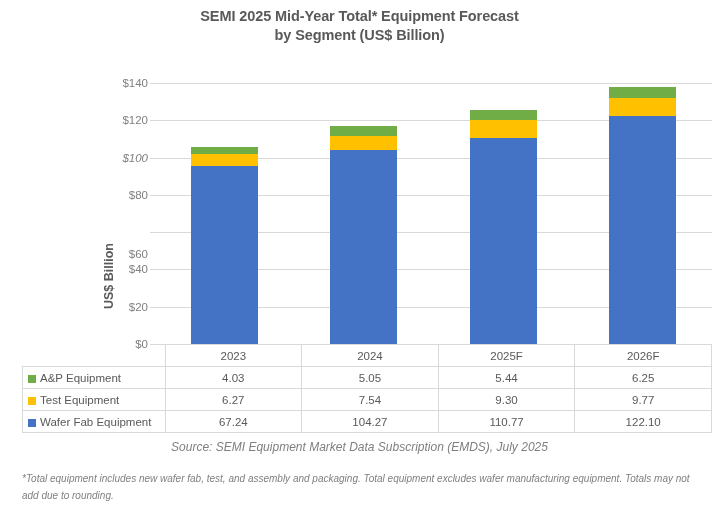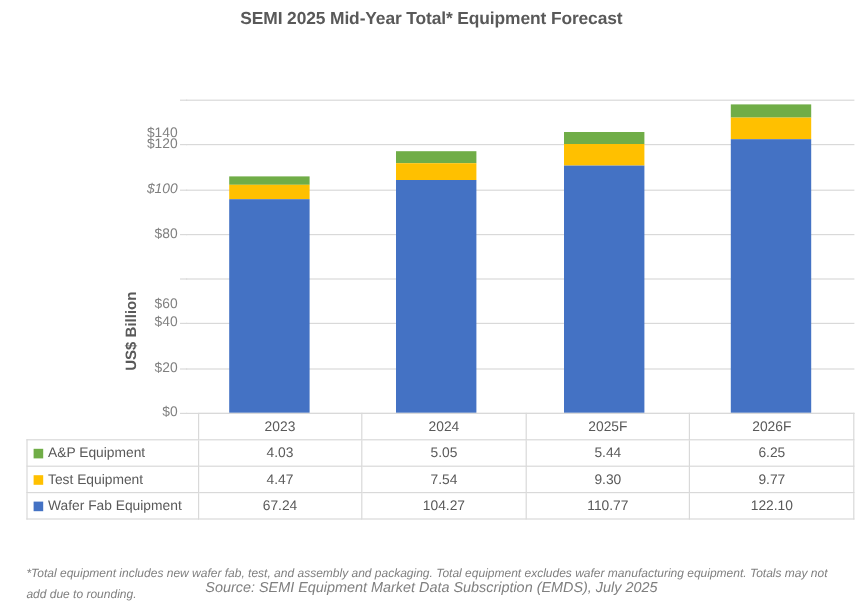--- a/index.html
+++ b/index.html
@@ -159,46 +159,46 @@
   
   #source-line {
     position: absolute;
     left: 0;
     top: 440px;
     width: 719px;
     text-align: center;
     font-size: 12px;
     font-style: italic;
     color: #7f7f7f;
-    margin-top: 42px;
   }
   #footnote {
     position: absolute;
     left: 22px;
     top: 470px;
     width: 678px;
     font-size: 10px;
     font-style: italic;
     color: #7f7f7f;
     line-height: 17px;
   }
 </style>
 </head>
 <body>
 
 <div id="chart-title">
   <span class="line">SEMI 2025 Mid-Year Total* Equipment Forecast</span>
+  <span class="line">by Segment (US$ Billion)</span>
 </div>
 
 <div id="plot-wrap">
 
   <div id="y-axis-title">US$ Billion</div>
 
   <div id="y-ticks">
-      <div class="y-tick" style="top: 13px; margin-top: 28px;">$140</div>
+      <div class="y-tick" style="top: 13px;">$140</div>
       <div class="y-tick" style="top: 50.2857px;">$120</div>
       <div class="y-tick" style="top: 87.5714px; font-style: italic;">$100</div>
       <div class="y-tick" style="top: 124.857px;">$80</div>
       <div class="y-tick" style="top: 162.143px; margin-top: 22px;">$60</div>
       <div class="y-tick" style="top: 199.429px;">$40</div>
       <div class="y-tick" style="top: 236.714px;">$20</div>
       <div class="y-tick" style="top: 274px;">$0</div>
     </div>
   <div id="gridlines">
       <div class="gridline" style="top: 13px;"></div>
@@ -262,21 +262,21 @@
       </tr>
       <tr>
         <td class="rowhead"><span class="swatch" style="background: rgb(112, 173, 71);"></span><span>A&amp;P Equipment</span></td>
         <td>4.03</td>
         <td>5.05</td>
         <td>5.44</td>
         <td>6.25</td>
       </tr>
       <tr>
         <td class="rowhead"><span class="swatch" style="background: rgb(255, 192, 0);"></span><span>Test Equipment</span></td>
-        <td>4.47</td>
+        <td>6.27</td>
         <td>7.54</td>
         <td>9.30</td>
         <td>9.77</td>
       </tr>
       <tr>
         <td class="rowhead"><span class="swatch" style="background: rgb(68, 114, 196);"></span><span>Wafer Fab Equipment</span></td>
         <td>67.24</td>
         <td>104.27</td>
         <td>110.77</td>
         <td>122.10</td>

